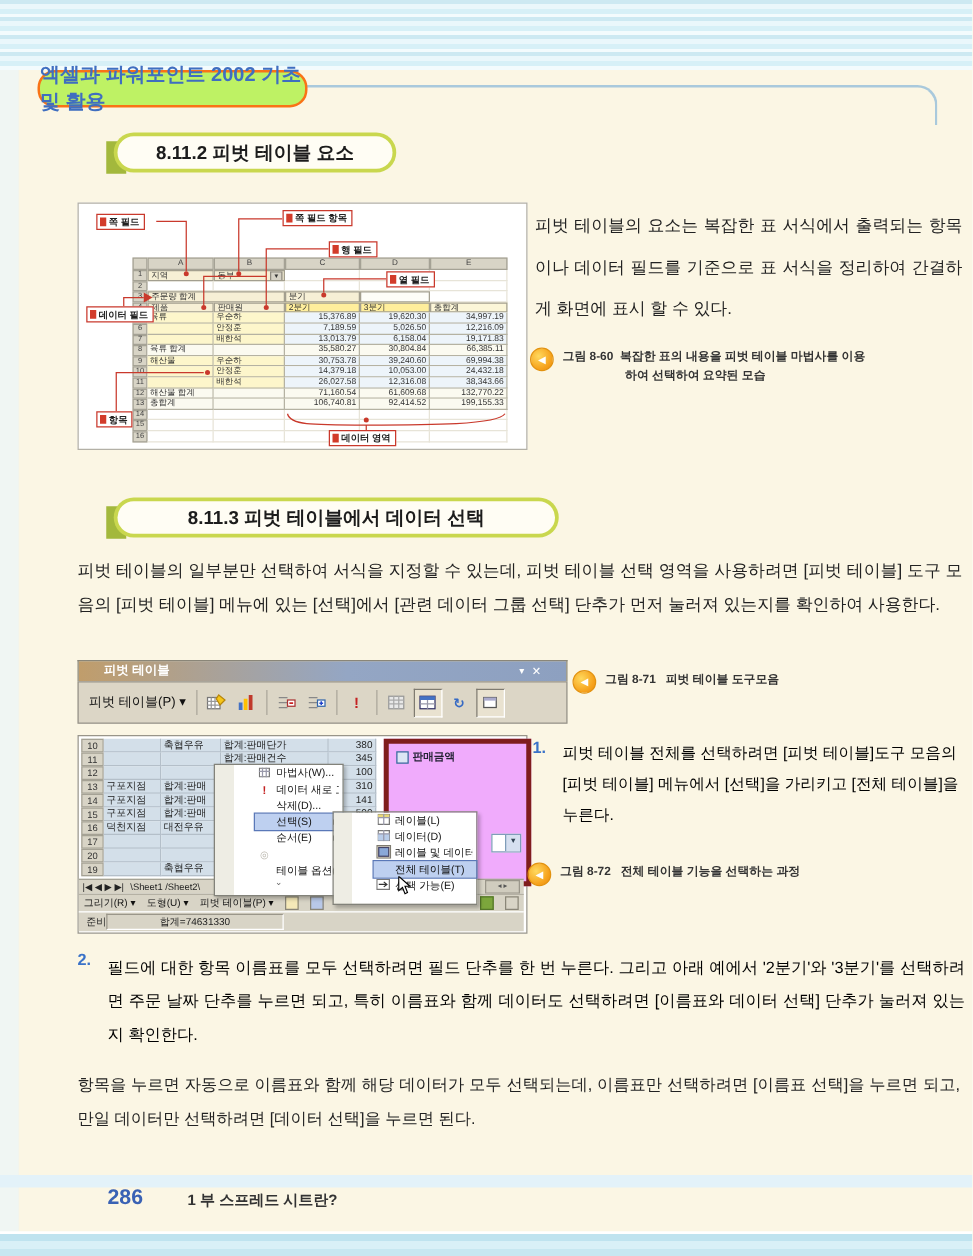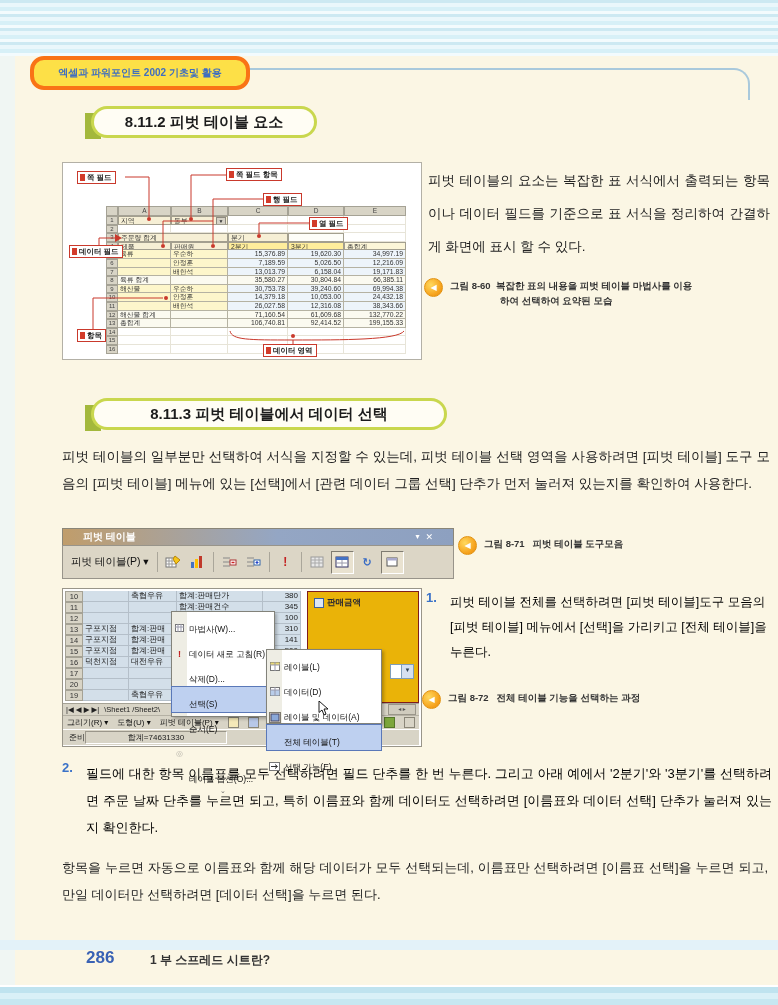--- a/index.html
+++ b/index.html
@@ -8,22 +8,22 @@
   .abs{position:absolute;}
   
   .top-stripes{left:0;top:0;width:778px;height:56px;
     background:repeating-linear-gradient(180deg,#cde9f2 0 3px,#eaf7fb 3px 7px,#d7f0f7 7px 11px,#f3fbfd 11px 14px);}
   .left-band{left:0;top:56px;width:15px;height:930px;background:#e9f6fa;opacity:.65;}
   .bottom-strip{left:0;top:985px;width:778px;height:20px;
     background:repeating-linear-gradient(180deg,#ffffff 0 2px,#bfe3ef 2px 8px,#d9f0f7 8px 14px,#c7e7f1 14px 20px);}
   .footer-band{left:0;top:940px;width:778px;height:10px;background:#e3f2f9;}
   
   .hdr-line{left:242px;top:68px;width:506px;height:30px;border-top:2px solid #a9c9dc;border-right:2px solid #a9c9dc;border-top-right-radius:16px;}
-  .hdr-pill{left:30px;top:56px;width:212px;height:26px;border:4px solid #f97316;border-radius:14px;background:#fde047;
-    display:flex;align-items:center;justify-content:center;font-size:10px;font-weight:bold;color:#3f6ec0;z-index:2;}
+  .hdr-pill{left:30px;top:56px;width:212px;height:26px;border:2px solid #f97316;border-radius:14px;background:#bef264;
+    display:flex;align-items:center;justify-content:center;font-size:16px;font-weight:bold;color:#3f6ec0;z-index:2;}
   
   .sec-head{height:32px;z-index:2;}
   .sec-tab{position:absolute;left:0;top:7px;width:16px;height:26px;background:#a3b83c;}
   .sec-pill{position:absolute;left:6px;top:0;height:32px;background:#c9d74e;border-radius:16px;}
   .sec-inner{position:absolute;left:3px;top:3px;right:3px;bottom:3px;background:#fffdf4;border-radius:13px;
     display:flex;align-items:center;justify-content:center;font-size:15px;font-weight:bold;color:#1c1c1c;}
   
   .para{color:#222;}
   .p1{left:428px;top:164px;width:342px;font-size:13.5px;line-height:33px;text-align:justify;}
   .p2{left:62px;top:444px;width:708px;font-size:13.5px;line-height:26.5px;text-align:justify;}
@@ -85,30 +85,30 @@
   .rot{color:#366ac4;font-weight:bold;font-size:11px;}
   
   .fig72{left:62px;top:588px;width:358px;height:157px;background:#fff;border:1px solid #999589;}
   .f72rn{position:absolute;left:2px;top:2px;}
   .f72rn div{width:18px;height:11px;background:#d8d4c6;border:1px solid #a5a295;box-sizing:border-box;font-size:7.5px;line-height:9px;text-align:center;color:#333;}
   .f72grid{position:absolute;left:20px;top:2px;}
   .f72row{display:flex;height:11px;}
   .f72row>div{box-sizing:border-box;height:11px;border-right:1px solid #b4bfc9;border-bottom:1px solid #b4bfc9;
     background:#d3dfe9;font-size:8px;line-height:10px;padding:0 2px;overflow:hidden;white-space:nowrap;color:#222;}
   .g1{width:46px;}.g2{width:48px;}.g3{width:86px;}.g4{width:38px;text-align:right;}
-  .fpanel{position:absolute;left:244px;top:2px;width:110px;height:110px;background:#eab308;border:1px solid #7f1d1d;}
+  .fpanel{position:absolute;left:244px;top:2px;width:110px;height:110px;background:#f0abfc;border:4px solid #7f1d1d;}
   .fld{position:absolute;left:6px;top:5px;display:flex;align-items:center;gap:3px;font-size:8.5px;font-weight:bold;color:#223;}
   .fld-ic{width:8px;height:8px;border:1px solid #3b5f9e;background:#dce6f4;}
   .combo{position:absolute;left:82px;top:72px;width:22px;height:13px;background:#fff;border:1px solid #7f9db9;display:flex;}
   .combo span{margin-left:auto;width:11px;background:#d6e0f0;border-left:1px solid #7f9db9;font-size:6px;line-height:11px;text-align:center;color:#345;}
   .cmenu{position:absolute;left:108px;top:22px;width:102px;height:104px;background:linear-gradient(90deg,#eeede4 0,#eeede4 15px,#fff 15px);
     border:1px solid #82827a;box-shadow:2px 2px 3px rgba(0,0,0,.25);z-index:6;}
   .smenu{position:absolute;left:203px;top:60px;width:114px;height:73px;background:linear-gradient(90deg,#eeede4 0,#eeede4 15px,#fff 15px);
     border:1px solid #82827a;box-shadow:2px 2px 3px rgba(0,0,0,.25);z-index:7;}
-  .mi{height:13px;display:flex;gap:3px;padding:12px 3px 0 1px;font-size:8.5px;color:#111;}
+  .mi{height:13px;display:flex;align-items:center;gap:3px;padding:0 3px 0 1px;font-size:8.5px;color:#111;margin-left:32px;}
   .mi .ic{width:13px;flex:none;text-align:center;font-size:8px;}
   .mi .lbl{flex:1;white-space:nowrap;overflow:hidden;}
   .mi .arr{font-size:6px;color:#333;flex:none;}
   .mi.hl{background:#bed0f0;outline:1px solid #5a78b8;}
   .mi.dim{color:#b9b6ac;}
   .chev{height:9px;text-align:center;font-size:7px;color:#666;line-height:7px;}
   .cursor{position:absolute;left:255px;top:112px;z-index:9;}
   .f72tabs{position:absolute;left:0;top:114px;width:356px;height:12px;background:#d8d4c6;border-top:1px solid #a5a295;
     display:flex;gap:5px;align-items:center;font-size:7.5px;color:#222;padding:0 3px;box-sizing:border-box;}
   .scrbox{margin-left:auto;width:26px;height:9px;background:#d0ccbe;border:1px solid #9a968a;font-size:6px;line-height:8px;text-align:center;color:#555;}

